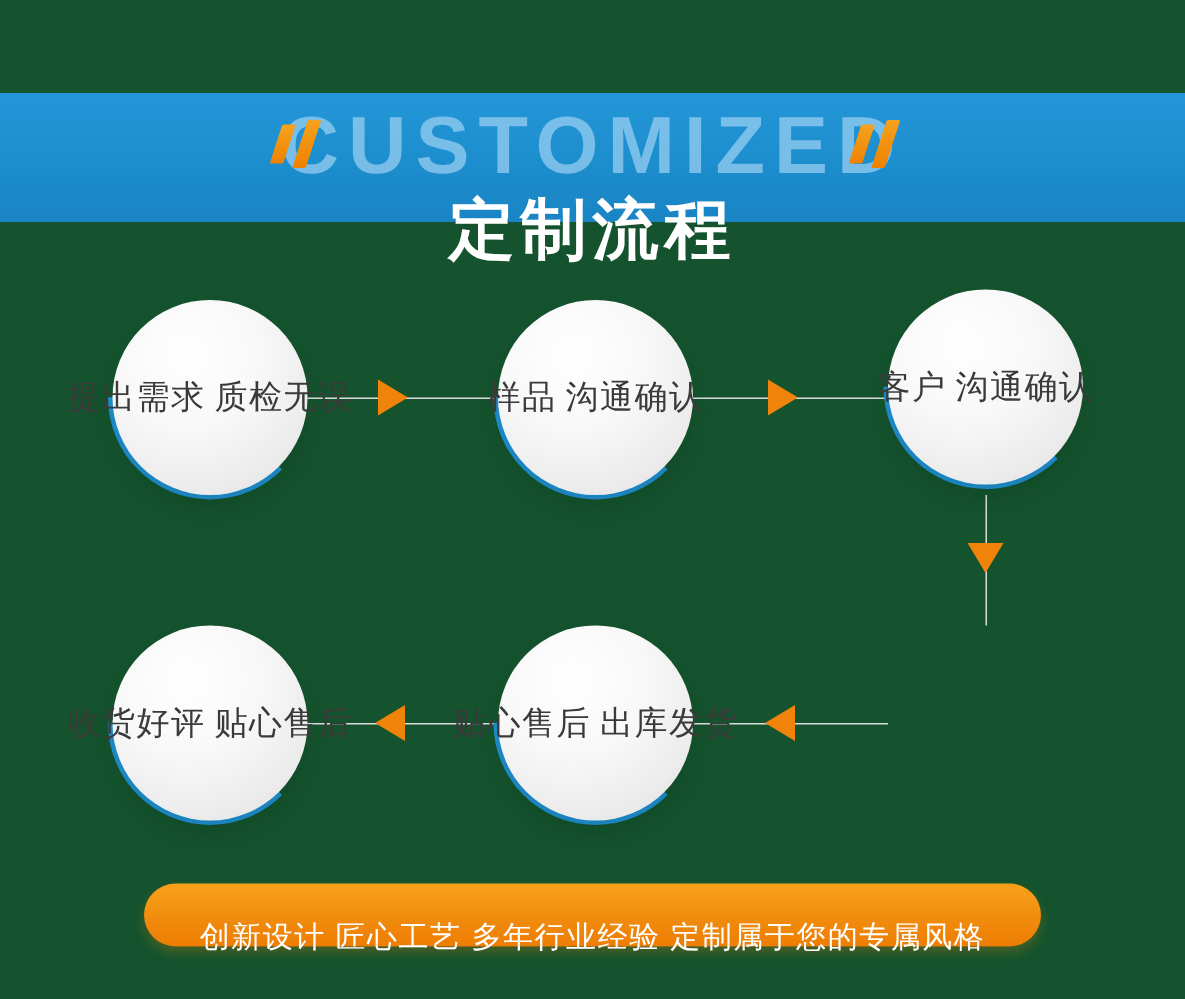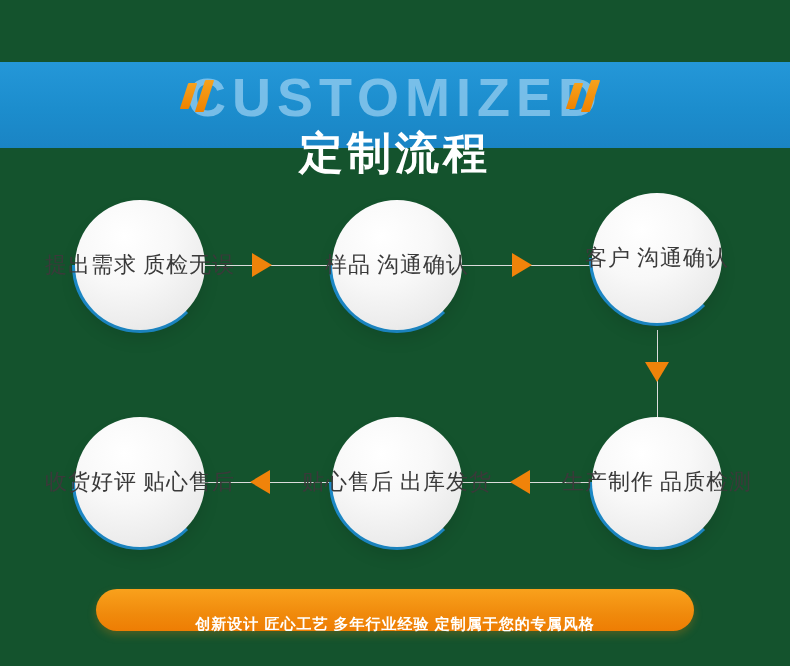--- a/index.html
+++ b/index.html
@@ -54,21 +54,21 @@
   .arrow.down{border-top:20px solid #f0830a;border-left:12px solid transparent;border-right:12px solid transparent;}
 
   
   .footer-pill{
     position:absolute;left:96px;top:589px;width:598px;height:42px;border-radius:21px;
     background:linear-gradient(180deg,#f9a11c 0%,#f08a0c 60%,#ee7d03 100%);
     display:flex;align-items:center;justify-content:center;
     box-shadow:0 4px 8px rgba(240,135,10,0.25);
   }
   .footer-pill span{
-    color:#ffffff;font-size:15px;font-weight:bold;letter-spacing:1px;white-space:nowrap;margin-top:28px;
+    color:#ffffff;font-size:20px;font-weight:normal;letter-spacing:1px;white-space:nowrap;margin-top:28px;
   }
 </style>
 </head>
 <body>
 
 <div class="canvas">
 
   <div class="banner"></div>
   <div class="ghost">CUSTOMIZED</div>
   <div class="slash-group left">
@@ -116,29 +116,20 @@
   <div class="step" style="left:592px;top:193px;">
     <svg class="arc" viewBox="0 0 142 142">
       <circle cx="71" cy="71" r="65" fill="none" stroke="#1e8fcf" stroke-width="6" stroke-dasharray="153 256" transform="rotate(45 71 71)"></circle>
     </svg>
     <div class="circle">
       <span class="ln">客户</span>
       <span class="ln">沟通确认</span>
     </div>
   </div>
 
-  <div class="step" style="left:592px;top:417px;">
-    <svg class="arc" viewBox="0 0 142 142">
-      <circle cx="71" cy="71" r="65" fill="none" stroke="#1e8fcf" stroke-width="6" stroke-dasharray="153 256" transform="rotate(45 71 71)"></circle>
-    </svg>
-    <div class="circle">
-      <span class="ln">生产制作</span>
-      <span class="ln">品质检测</span>
-    </div>
-  </div>
 
   <div class="step" style="left:332px;top:417px;">
     <svg class="arc" viewBox="0 0 142 142">
       <circle cx="71" cy="71" r="65" fill="none" stroke="#1e8fcf" stroke-width="6" stroke-dasharray="153 256" transform="rotate(45 71 71)"></circle>
     </svg>
     <div class="circle">
       <span class="ln">贴心售后</span>
       <span class="ln">出库发货</span>
     </div>
   </div>

